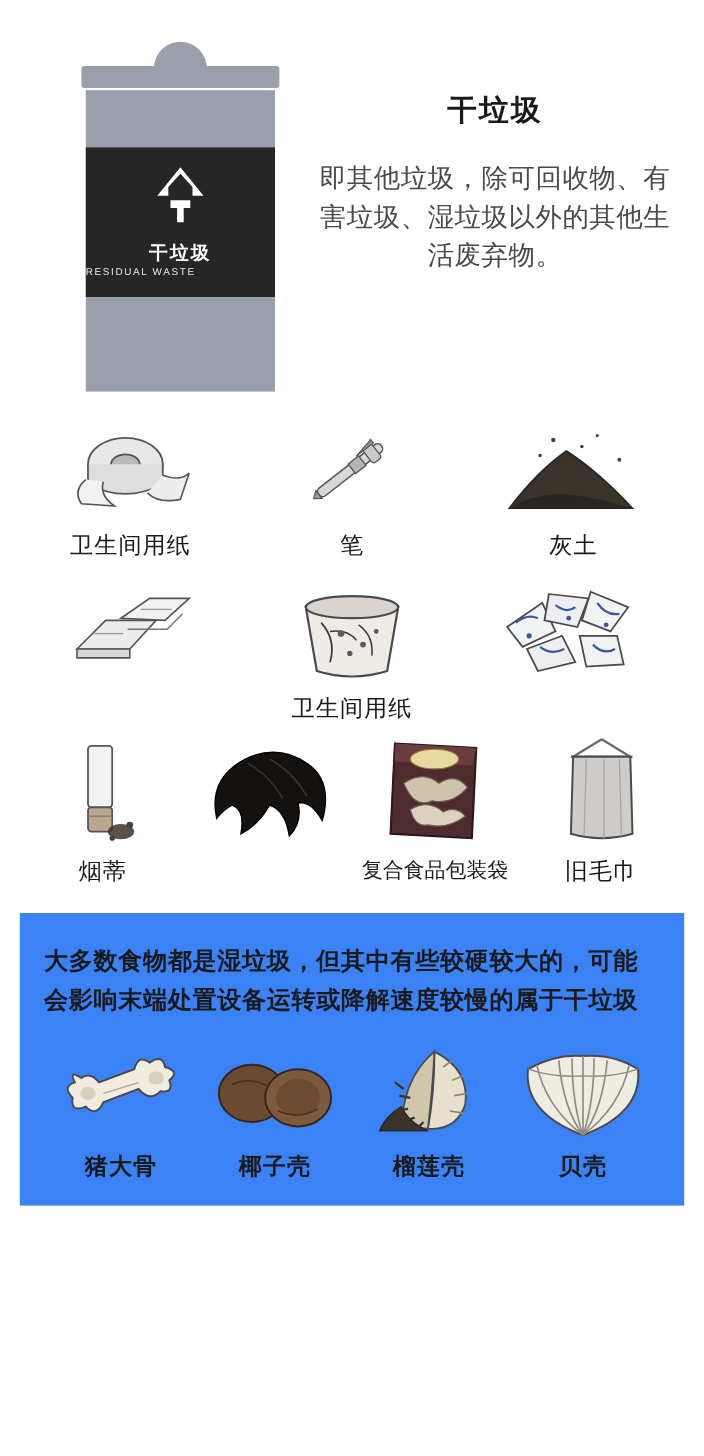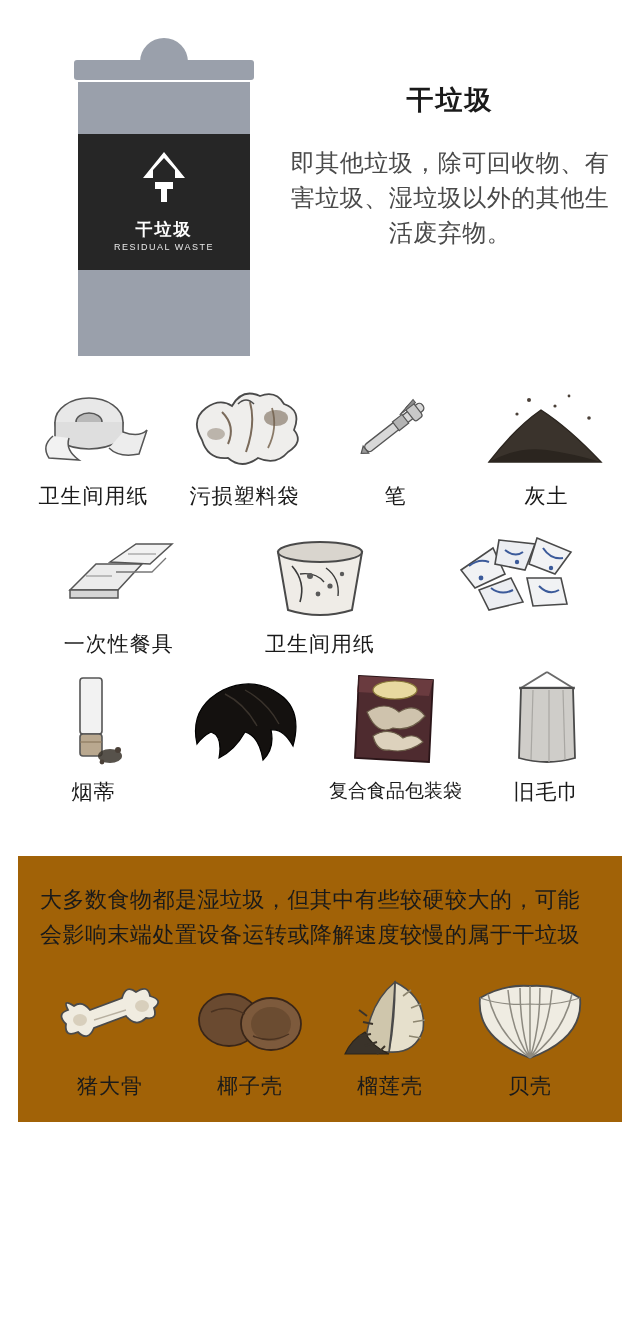--- a/index.html
+++ b/index.html
@@ -87,21 +87,20 @@
     color: #ffffff;
     font-size: 17px;
     letter-spacing: 2px;
     font-weight: bold;
   }
   .bin-label-en {
     position: absolute;
     left: 0;
     top: 108px;
     width: 100%;
-    text-align: center;
     color: #e8e8e8;
     font-size: 9px;
     letter-spacing: 1.5px;
   }
 
   .header-text {
     flex: 1 1 auto;
     padding-top: 60px;
     padding-left: 8px;
   }
@@ -144,24 +143,25 @@
     margin-top: 8px;
     font-size: 21px;
     color: #1a1a1a;
     letter-spacing: 1px;
     white-space: nowrap;
   }
   .cell-label.small { font-size: 19px; letter-spacing: 0; }
 
   
   .note-panel {
-    margin: 50px 18px 0 18px;
-    background: #a16207;
+    margin: 24px 18px 0 18px;
+    background: #3b82f6;
     padding: 26px 22px 22px 22px;
     box-sizing: border-box;
+    font-weight: bold;
   }
   .note-text {
     font-size: 22px;
     line-height: 1.6;
     color: #1a1a1a;
     letter-spacing: 0.5px;
   }
   .note-grid {
     display: flex;
     flex-direction: row;
@@ -210,34 +210,20 @@
         <ellipse cx="54" cy="34" rx="34" ry="24" fill="#e8e8e8" stroke="#555" stroke-width="1.6"></ellipse>
         <ellipse cx="54" cy="34" rx="13" ry="9" fill="#b9b9b9" stroke="#555" stroke-width="1.6"></ellipse>
         <path d="M20 34 L20 52 Q54 70 88 52 L88 34" fill="#dedede" stroke="#555" stroke-width="1.6"></path>
         <path d="M88 44 Q104 50 112 42 L104 66 Q84 70 74 60" fill="#ededed" stroke="#555" stroke-width="1.5"></path>
         <path d="M18 48 Q6 58 14 70 L44 72 Q30 62 34 50" fill="#f2f2f2" stroke="#555" stroke-width="1.5"></path>
       </svg>
     </div>
     <div class="cell-label">卫生间用纸</div>
   </div>
 
-  <div class="cell">
-    <div class="art">
-      <svg width="130" height="92" viewBox="0 0 130 92">
-        <path d="M22 58 Q10 38 26 26 Q40 16 52 24 Q62 6 80 14 Q96 8 104 22 Q122 28 114 48 Q124 60 108 70 Q96 84 78 76 Q62 88 48 76 Q28 78 22 58 Z" fill="#efeeec" stroke="#4a4a4a" stroke-width="1.8"></path>
-        <path d="M42 30 Q56 44 48 62" fill="none" stroke="#7a6a5a" stroke-width="2"></path>
-        <path d="M70 20 Q76 42 66 70" fill="none" stroke="#7a6a5a" stroke-width="2"></path>
-        <path d="M92 26 Q98 46 88 66" fill="none" stroke="#8a7a68" stroke-width="1.8"></path>
-        <path d="M58 22 Q66 14 74 22" fill="none" stroke="#4a4a4a" stroke-width="1.6"></path>
-        <ellipse cx="96" cy="36" rx="12" ry="8" fill="#6d5c4b" opacity="0.55"></ellipse>
-        <ellipse cx="36" cy="52" rx="9" ry="6" fill="#6d5c4b" opacity="0.4"></ellipse>
-      </svg>
-    </div>
-    <div class="cell-label">污损塑料袋</div>
-  </div>
 
   <div class="cell">
     <div class="art">
       <svg width="110" height="92" viewBox="0 0 110 92">
         <g transform="rotate(-38 55 46)">
           <rect x="18" y="40" width="72" height="9" rx="4" fill="#d8d8d8" stroke="#555" stroke-width="1.4"></rect>
           <path d="M12 44.5 L18 40 L18 49 Z" fill="#9a9a9a" stroke="#555" stroke-width="1.2"></path>
           <rect x="56" y="39" width="12" height="11" fill="#b4b4b4" stroke="#555" stroke-width="1.2"></rect>
           <rect x="74" y="36" width="10" height="17" rx="3" fill="#c9c9c9" stroke="#555" stroke-width="1.2"></rect>
           <path d="M66 38 L86 34 L86 38 Z" fill="#8d8d8d" stroke="#555" stroke-width="1"></path>
@@ -269,21 +255,20 @@
     <div class="art">
       <svg width="126" height="90" viewBox="0 0 126 90">
         <path d="M14 58 L40 32 L86 32 L62 58 Z" fill="#ececec" stroke="#555" stroke-width="1.5"></path>
         <path d="M14 58 L14 66 L62 66 L62 58 Z" fill="#d6d6d6" stroke="#555" stroke-width="1.5"></path>
         <path d="M54 30 L80 12 L116 12 L94 32 Z" fill="#f2f2f2" stroke="#555" stroke-width="1.5"></path>
         <path d="M60 40 L96 40 L110 26" fill="none" stroke="#777" stroke-width="1.3"></path>
         <path d="M30 44 L56 44" stroke="#9a9a9a" stroke-width="1.2"></path>
         <path d="M72 22 L100 22" stroke="#9a9a9a" stroke-width="1.2"></path>
       </svg>
     </div>
-    <div class="cell-label">一次性餐具</div>
   </div>
 
   <div class="cell">
     <div class="art">
       <svg width="116" height="92" viewBox="0 0 116 92">
         <path d="M16 22 L100 22 L90 80 Q58 90 26 80 Z" fill="#efece7" stroke="#4a4a4a" stroke-width="2"></path>
         <ellipse cx="58" cy="22" rx="42" ry="10" fill="#d9d5ce" stroke="#4a4a4a" stroke-width="2"></ellipse>
         <path d="M30 36 Q44 52 38 72" fill="none" stroke="#3a3a3a" stroke-width="1.6"></path>
         <path d="M38 44 Q54 42 62 52" fill="none" stroke="#3a3a3a" stroke-width="1.4"></path>
         <path d="M64 38 Q78 48 76 66" fill="none" stroke="#3a3a3a" stroke-width="1.4"></path>

